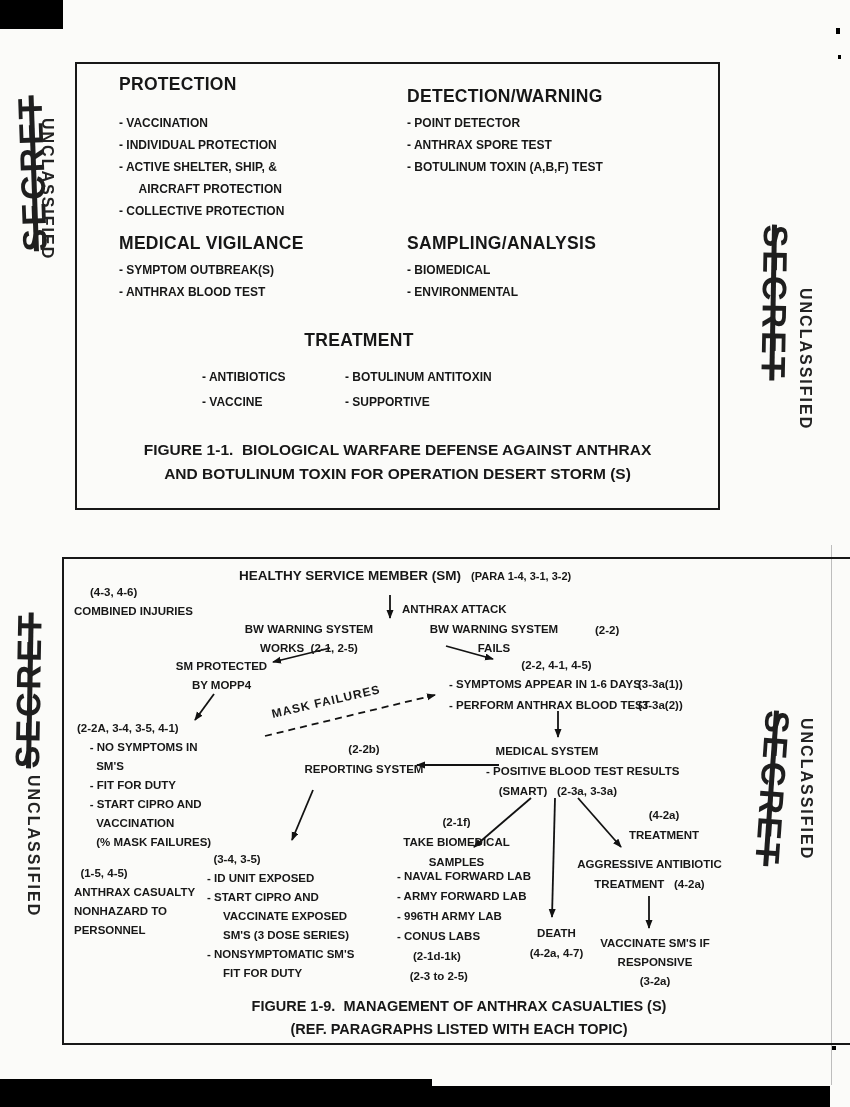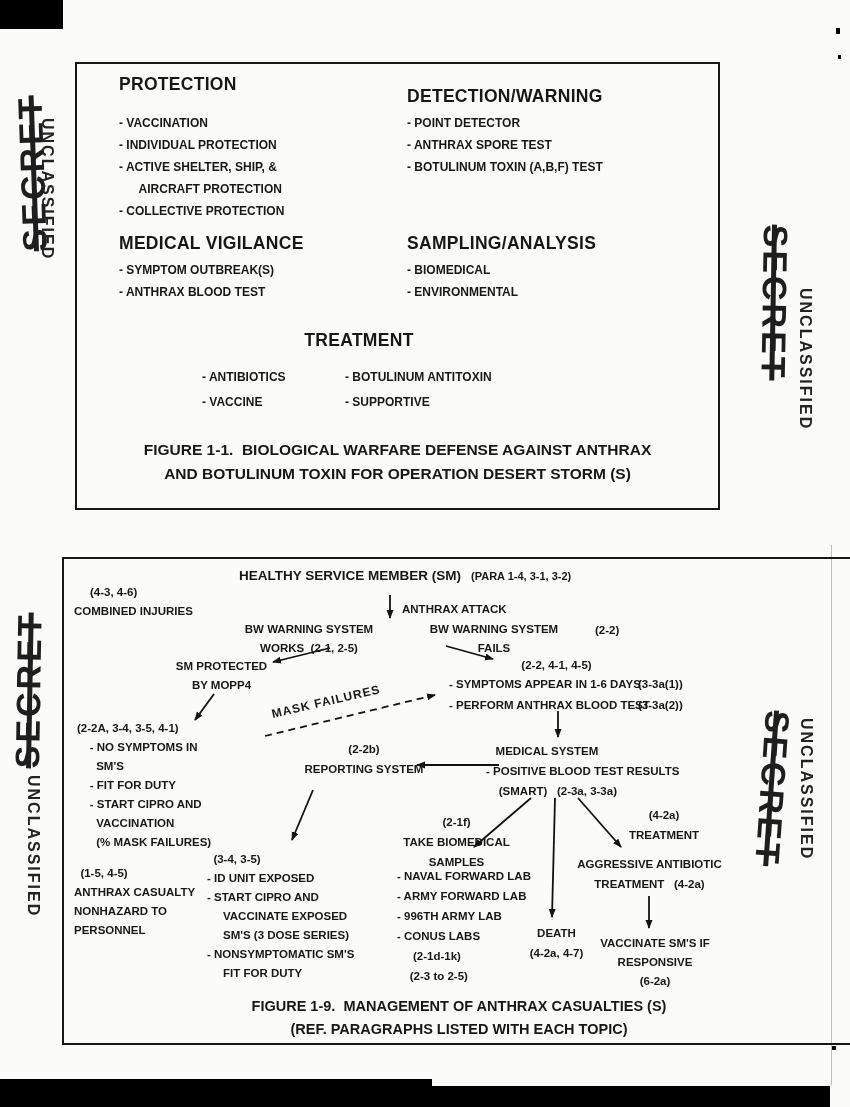--- a/index.html
+++ b/index.html
@@ -196,19 +196,19 @@
     (2-3 to 2-5)</div>
 
     <div class="abs n pre ctr lh20" style="left:450px;top:364px;width:85px;">DEATH
 (4-2a, 4-7)</div>
 
     <div class="abs n pre ctr lh20" style="left:508px;top:295px;width:155px;">AGGRESSIVE ANTIBIOTIC
 TREATMENT   (4-2a)</div>
 
     <div class="abs n pre ctr" style="left:530px;top:375px;width:122px;">VACCINATE SM'S IF
 RESPONSIVE
-(6-2a)</div>
+(3-2a)</div>
 
     <div class="abs f2-cap pre ctr" style="left:0;top:436px;width:100%;">FIGURE 1-9.  MANAGEMENT OF ANTHRAX CASUALTIES (S)
 (REF. PARAGRAPHS LISTED WITH EACH TOPIC)</div>
   </div>
 
 </div>
 
 </body></html>

